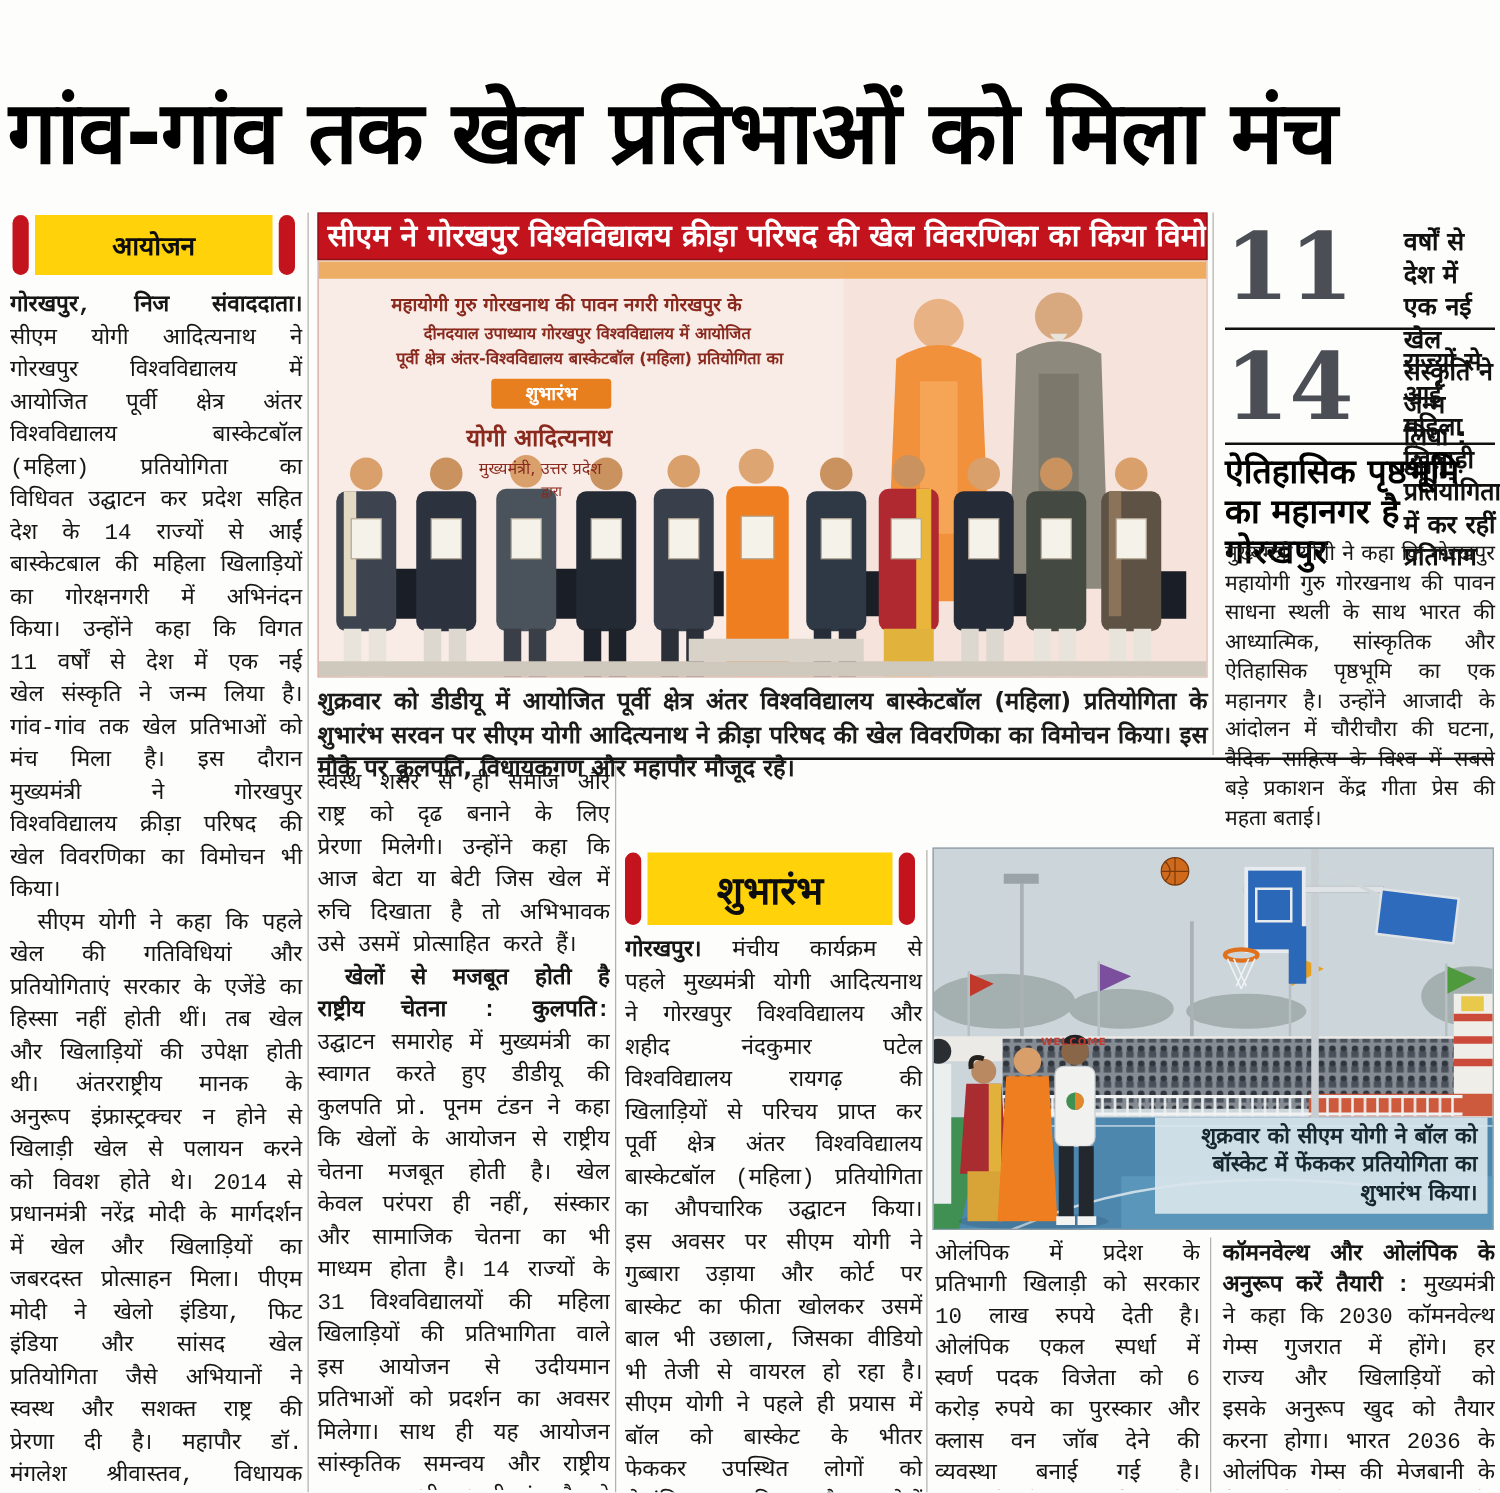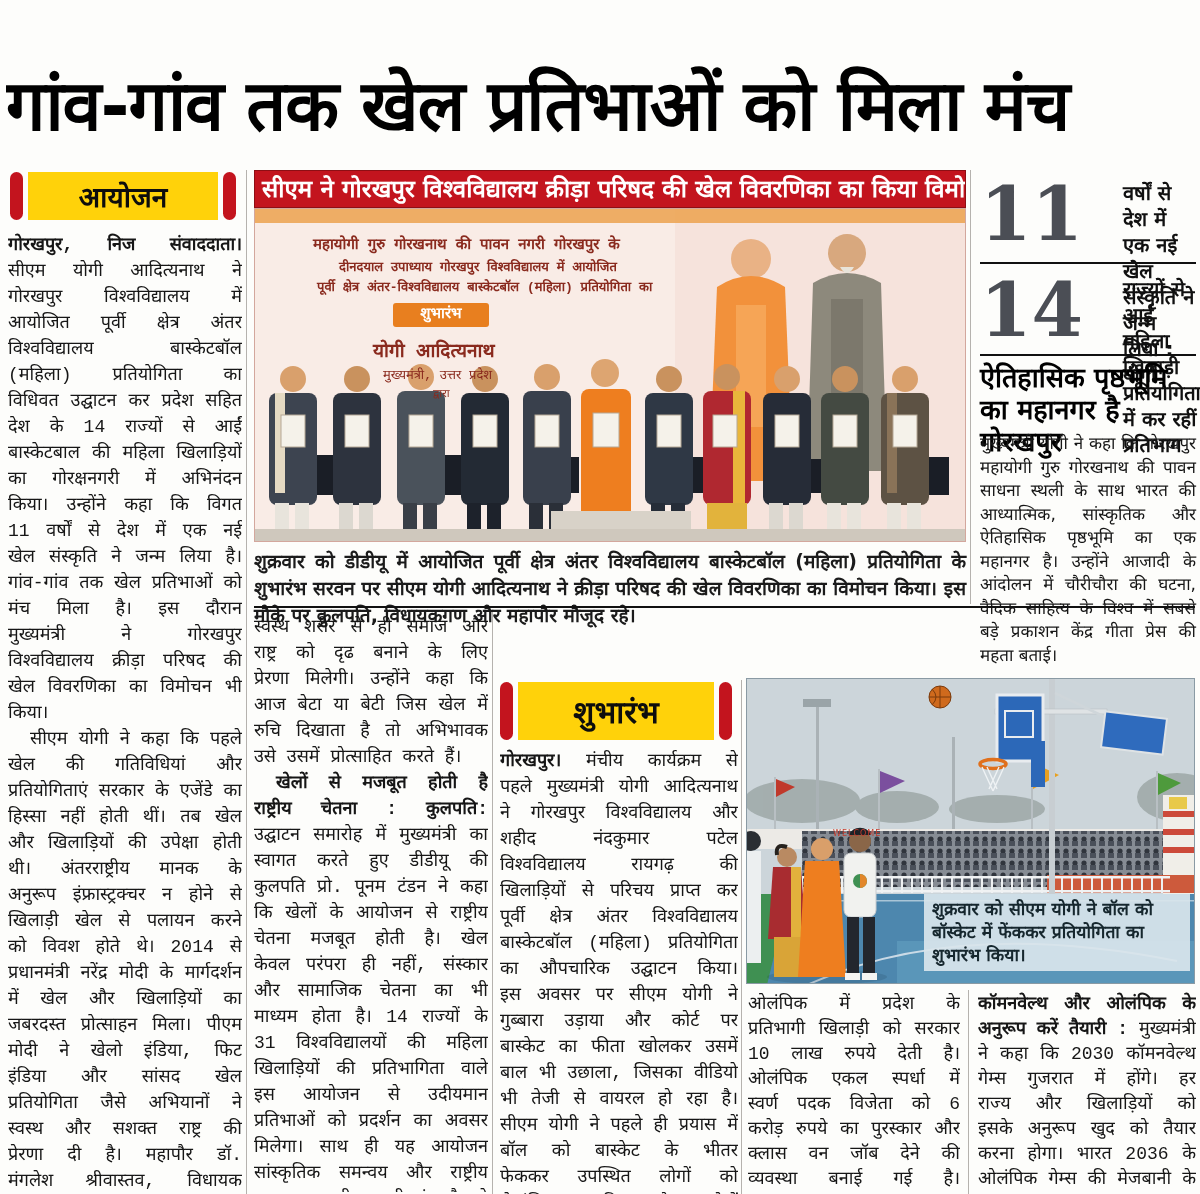--- a/index.html
+++ b/index.html
@@ -27,37 +27,37 @@
   .vrule { position:absolute; width:1px; background:#b5b2ae; }
   .hrule { position:absolute; background:#111; }
   
   .badge { display:flex; align-items:stretch; gap:5px; }
   .badge-cap { width:13px; border-radius:7px; background:#c3141e; }
   .badge-mid {
     flex:1; background:#ffd20a; display:flex; align-items:center; justify-content:center;
     font-weight:bold; color:#0d0d0d;
   }
   .badge1 { position:absolute; left:10px; top:172px; width:226px; height:48px; }
-  .badge1 .badge-mid { font-size:28px; }
+  .badge1 .badge-mid { font-size:21px; }
   .badge2 { position:absolute; left:500px; top:682px; width:232px; height:58px; }
   .badge2 .badge-mid { font-size:31px; }
   
   .col1 { left:8px; top:232px; width:234px; height:960px; overflow:hidden; }
   
   .photo-banner {
     position:absolute; left:254px; top:170px; width:712px; height:38px;
     background:#c3141e; color:#fff; font-weight:bold; font-size:24px;
     line-height:36px; padding-left:7px; white-space:nowrap; overflow:hidden;
     border:1px solid #8e0e14;
   }
   .photo1 {
     position:absolute; left:254px; top:208px; width:712px; height:334px;
     border:1px solid #d3a79d; overflow:hidden; background:#f9ece6;
   }
-  .photo1 .ov { position:absolute; color:#8a2a1e; font-weight:bold;font-family:Liberation Mono, monospace; }
+  .photo1 .ov { position:absolute; color:#8a2a1e; font-weight:bold; }
   .p1-l1 { left:58px; top:24px;  font-size:15px; }
   .p1-l2 { left:84px; top:48px;  font-size:13px; }
   .p1-l3 { left:62px; top:68px;  font-size:13px; }
   .p1-badge {
     left:138px; top:94px; width:96px; height:24px; background:#e87f1f;
     color:#fff !important; font-size:15px; text-align:center; line-height:24px; border-radius:3px;
   }
   .p1-name  { left:118px; top:128px; font-size:19px; }
   .p1-title { left:128px; top:156px; font-size:13px; font-weight:normal !important; color:#7a3a30; }
   .p1-by    { left:178px; top:176px; font-size:11px; font-weight:normal !important; color:#7a3a30; }
@@ -89,25 +89,25 @@
     line-height:54px; letter-spacing:-0.5px;
   }
   .colA { left:500px; top:748px; width:238px; height:446px; overflow:hidden; }
   .photo2 {
     position:absolute; left:746px; top:678px; width:449px; height:306px;
     border:1px solid #8a9aa4; overflow:hidden; background:#ccd5da;
   }
   .photo2-caption {
     position:absolute; right:4px; bottom:12px; width:266px;
     background:rgba(217,229,235,0.92); color:#16272e;
-    font-size:17.5px; font-weight:bold; line-height:23px; text-align:left;
+    font-size:17.5px; font-weight:bold; line-height:23px; text-align:right;
     padding:4px 8px;
   }
   .photo2-sign {
-    position:absolute; left:86px; top:150px; font-size:8px; font-weight:normal;
+    position:absolute; left:86px; top:150px; font-size:8px; font-weight:bold;
     color:#c23b2e; letter-spacing:1px;
   }
   .colB { left:748px; top:992px; width:212px; height:200px; overflow:hidden; }
   .colC { left:978px; top:992px; width:218px; height:200px; overflow:hidden; }
   .colB .body-text, .colC .body-text { font-size:18px; line-height:25px; }
 </style>
 </head>
 <body>
 
 <div class="page">

